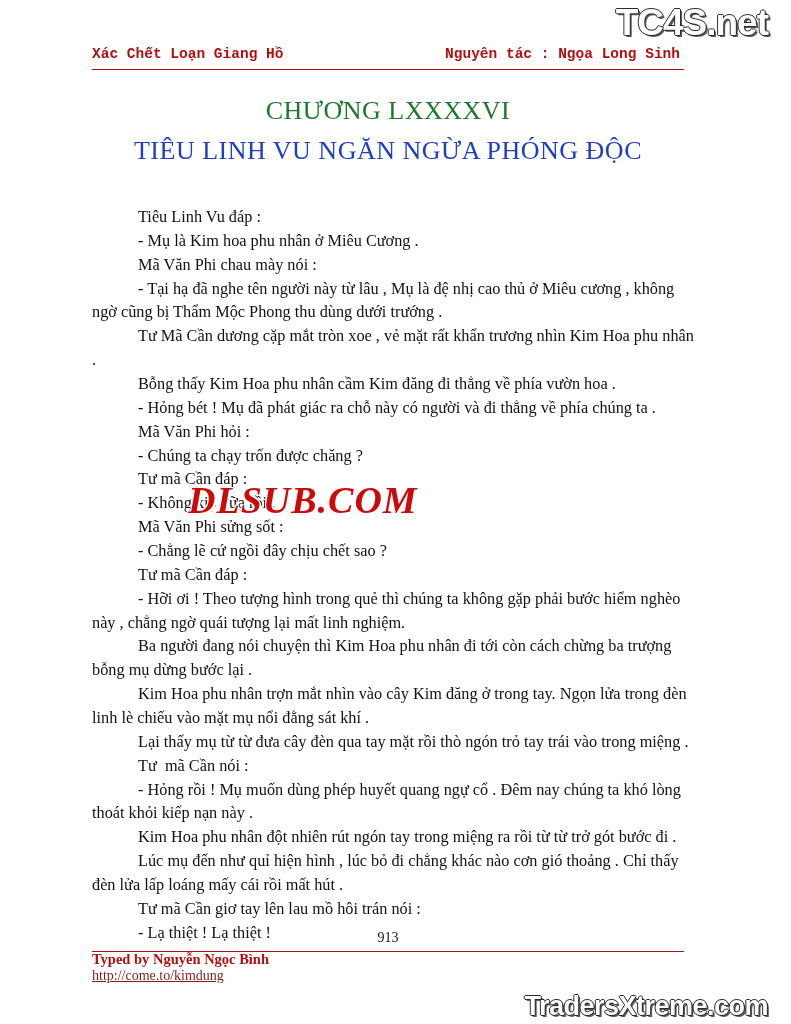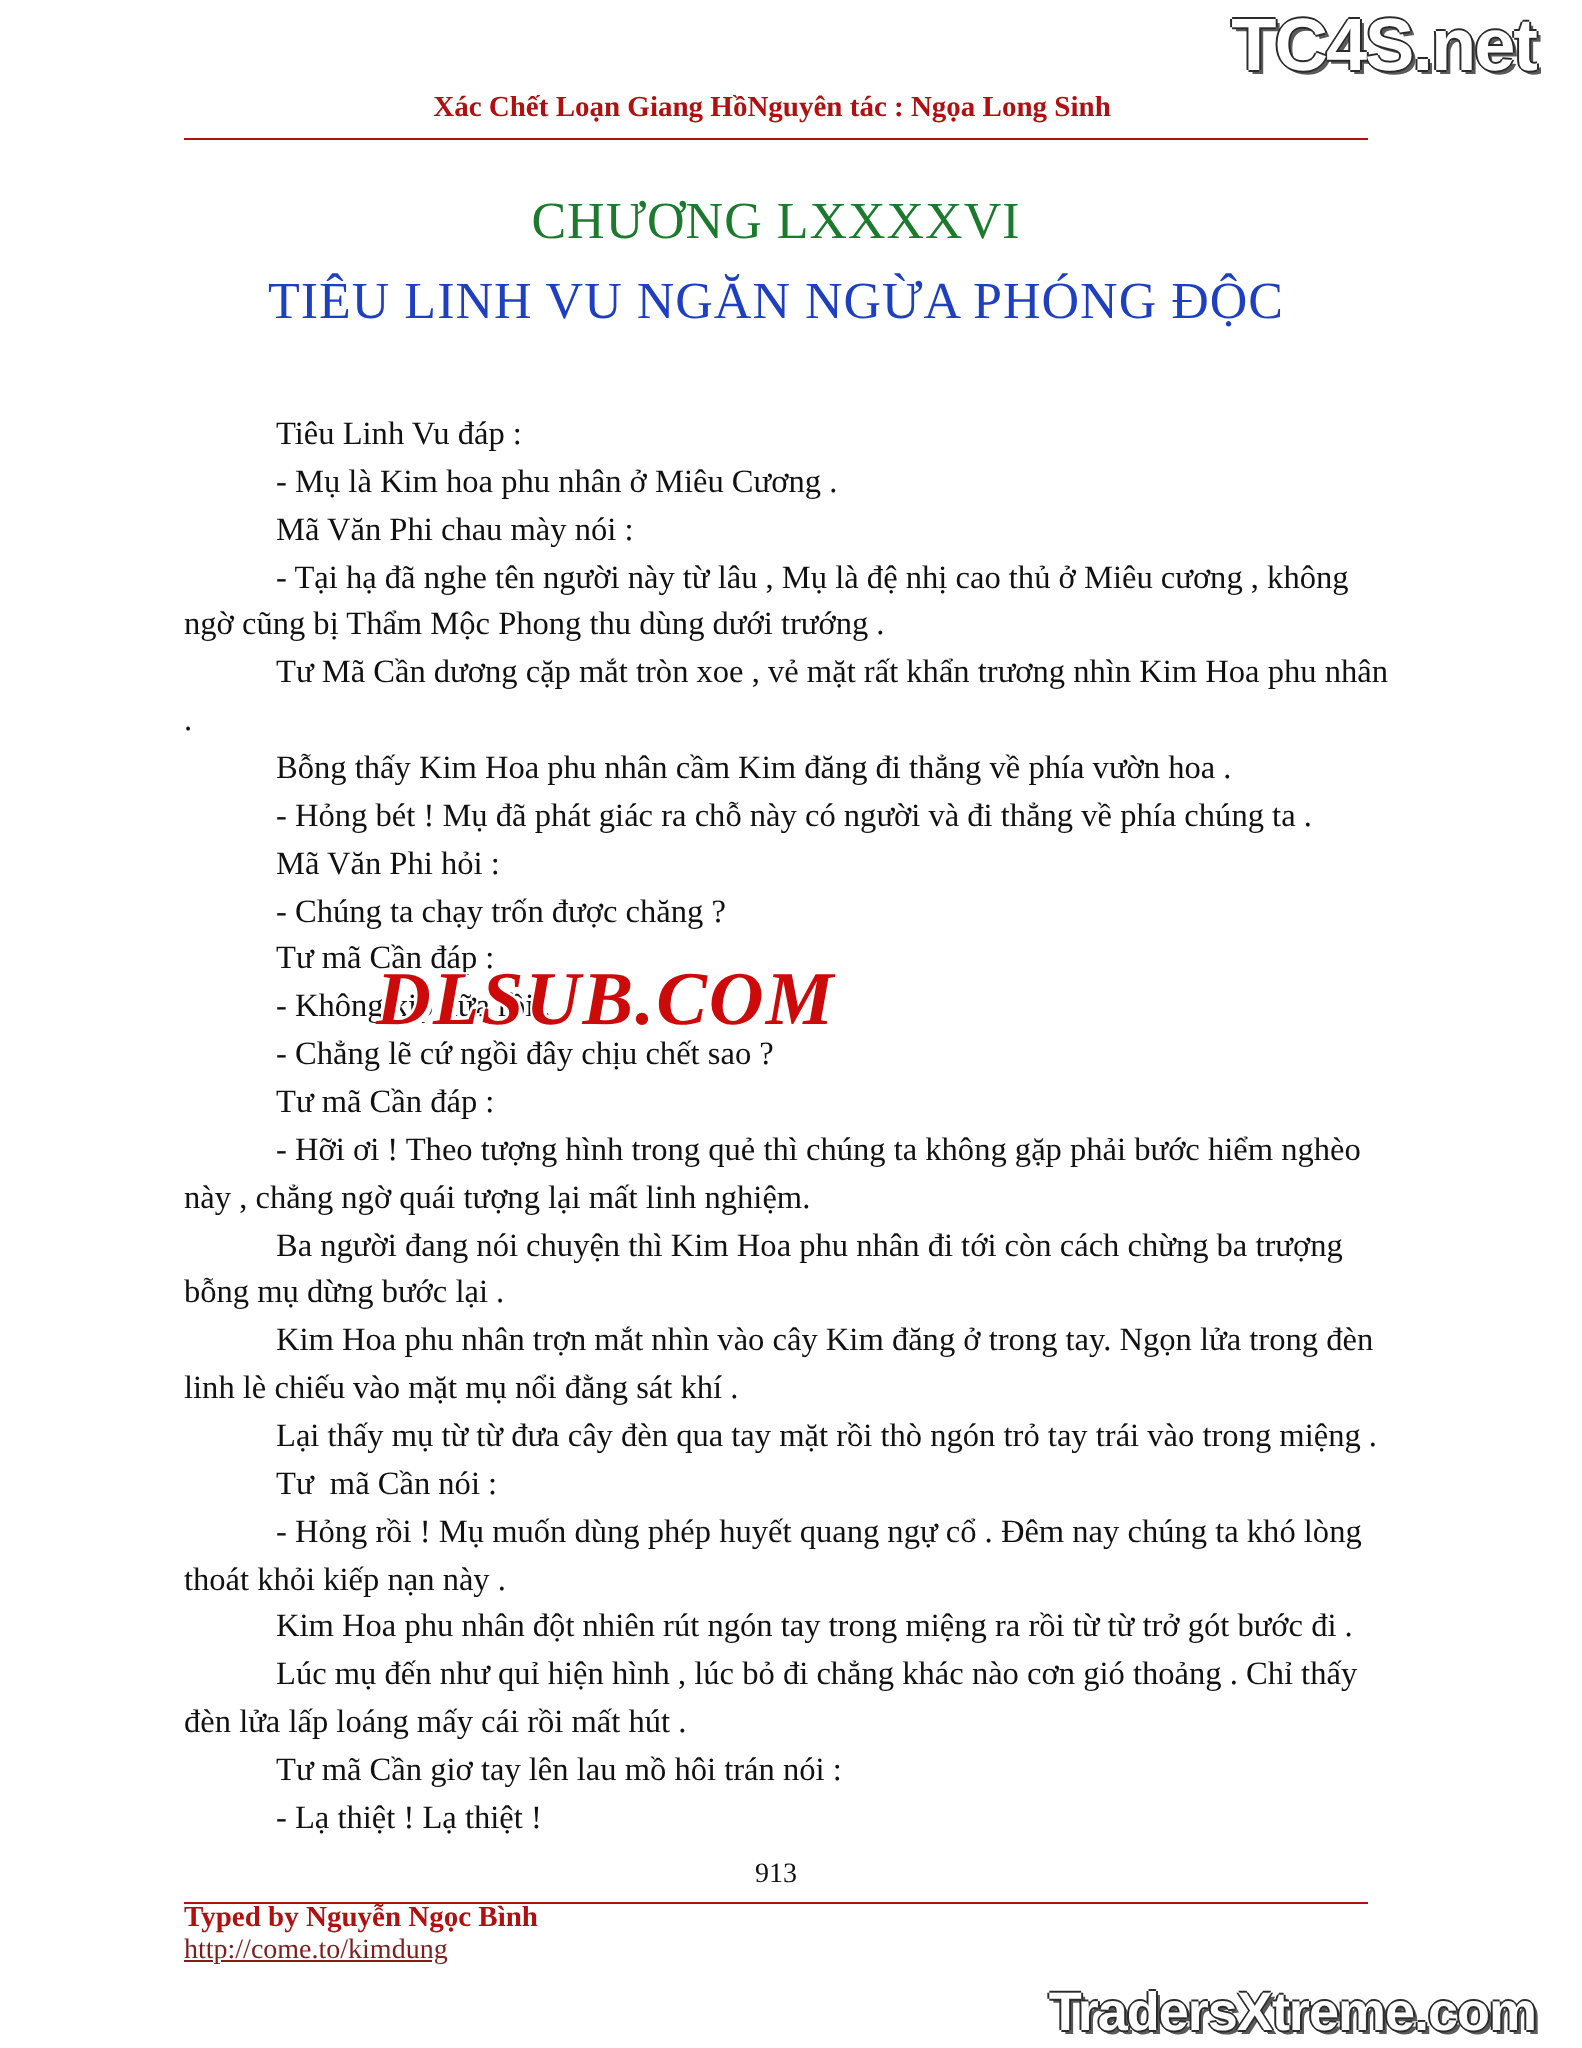--- a/index.html
+++ b/index.html
@@ -33,23 +33,23 @@
     z-index: 6;
   }
 
   
   .header {
     position: absolute;
     top: 46px;
     left: 92px;
     right: 92px;
     display: flex;
-    justify-content: center;
+    justify-content: space-between;
     align-items: flex-end;
-    font-family: Liberation Serif, serif;
+    font-family: Liberation Mono, monospace;
     font-size: 14.5px;
     font-weight: bold;
     color: #b01010;
   }
   .header .hdr-right { padding-right: 4px; }
   .header-rule {
     position: absolute;
     top: 69px;
     left: 92px;
     right: 92px;
@@ -194,20 +194,21 @@
       <p>- Mụ là Kim hoa phu nhân ở Miêu Cương .</p>
       <p>Mã Văn Phi chau mày nói :</p>
       <p>- Tại hạ đã nghe tên người này từ lâu , Mụ là đệ nhị cao thủ ở Miêu cương , không ngờ cũng bị Thẩm Mộc Phong thu dùng dưới trướng .</p>
       <p>Tư Mã Cần dương cặp mắt tròn xoe , vẻ mặt rất khẩn trương nhìn Kim Hoa phu nhân .</p>
       <p>Bỗng thấy Kim Hoa phu nhân cầm Kim đăng đi thẳng về phía vườn hoa .</p>
       <p>- Hỏng bét ! Mụ đã phát giác ra chỗ này có người và đi thẳng về phía chúng ta .</p>
       <p>Mã Văn Phi hỏi :</p>
       <p>- Chúng ta chạy trốn được chăng ?</p>
       <p>Tư mã Cần đáp :</p>
       <p>- Không kịp nữa rồi .</p>
+      <p>Mã Văn Phi sửng sốt :</p>
       <p>- Chẳng lẽ cứ ngồi đây chịu chết sao ?</p>
       <p>Tư mã Cần đáp :</p>
       <p>- Hỡi ơi ! Theo tượng hình trong quẻ thì chúng ta không gặp phải bước hiểm nghèo này , chẳng ngờ quái tượng lại mất linh nghiệm.</p>
       <p>Ba người đang nói chuyện thì Kim Hoa phu nhân đi tới còn cách chừng ba trượng bỗng mụ dừng bước lại .</p>
       <p>Kim Hoa phu nhân trợn mắt nhìn vào cây Kim đăng ở trong tay. Ngọn lửa trong đèn linh lè chiếu vào mặt mụ nổi đằng sát khí .</p>
       <p>Lại thấy mụ từ từ đưa cây đèn qua tay mặt rồi thò ngón trỏ tay trái vào trong miệng .</p>
       <p>Tư  mã Cần nói :</p>
       <p>- Hỏng rồi ! Mụ muốn dùng phép huyết quang ngự cổ . Đêm nay chúng ta khó lòng thoát khỏi kiếp nạn này .</p>
       <p>Kim Hoa phu nhân đột nhiên rút ngón tay trong miệng ra rồi từ từ trở gót bước đi .</p>
       <p>Lúc mụ đến như quỉ hiện hình , lúc bỏ đi chẳng khác nào cơn gió thoảng . Chỉ thấy đèn lửa lấp loáng mấy cái rồi mất hút .</p>

